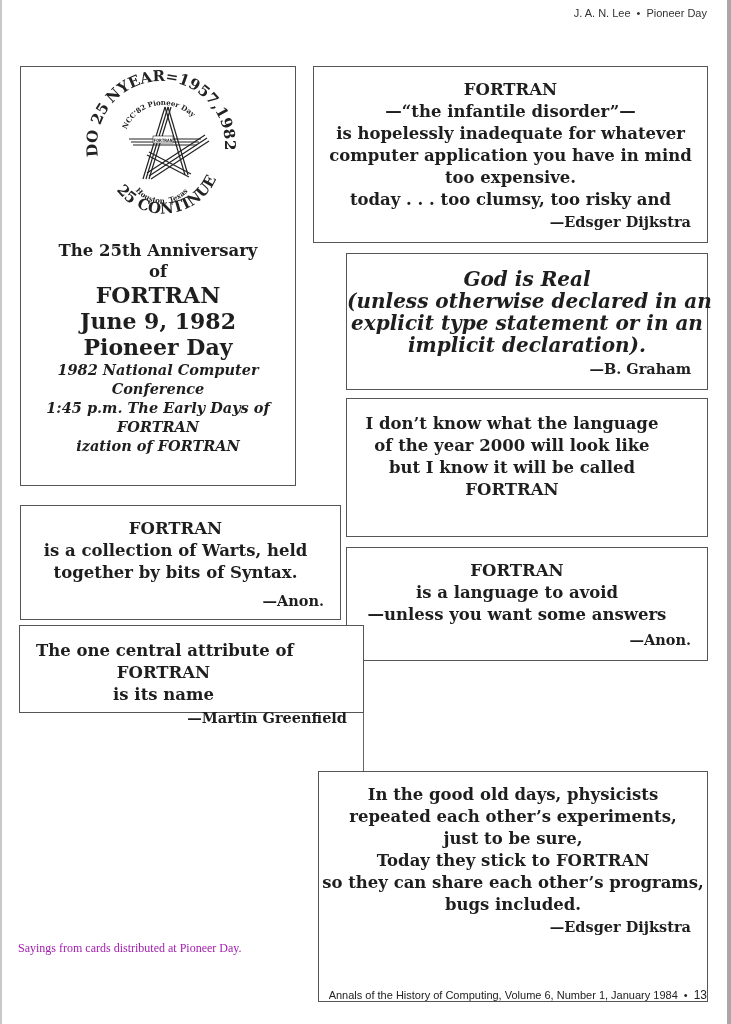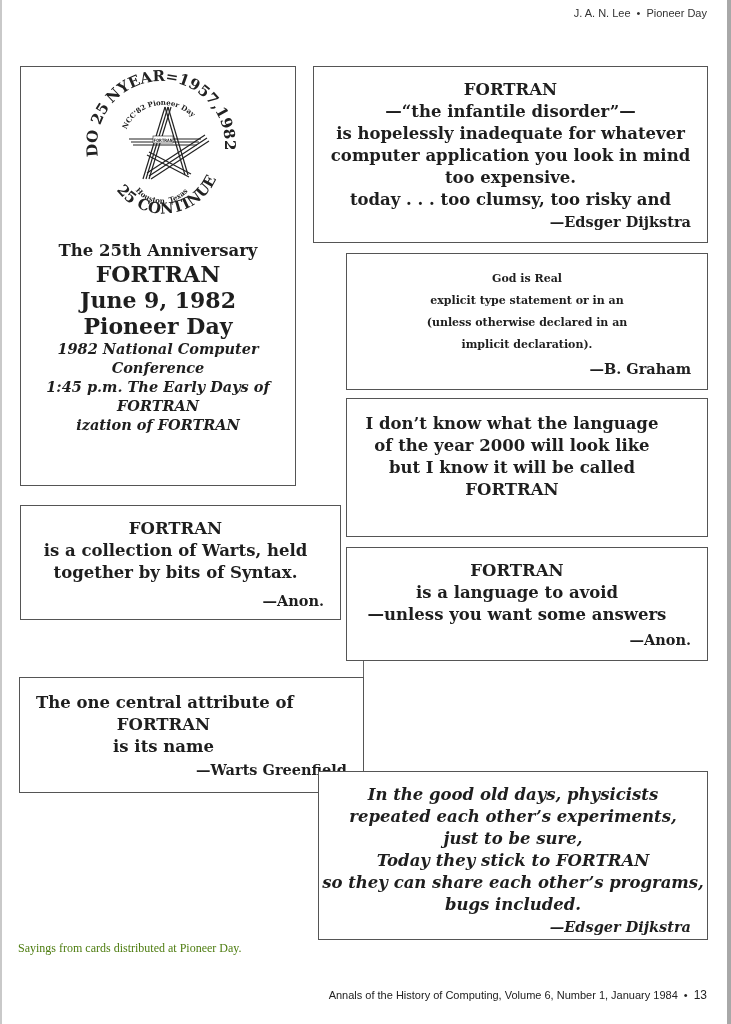--- a/index.html
+++ b/index.html
@@ -33,49 +33,49 @@
     .anniv { position: absolute; left: 0; right: 0; top: 173px; text-align: center; }
     .anniv .s1 { font-size: 16.5px; line-height: 21px; }
     .anniv .s2 { font-size: 22px; line-height: 26px; }
     .anniv .s3 { font-size: 14.5px; line-height: 19px; font-style: italic; }
 
     #card-dijkstra1 { left: 313px; top: 66px; width: 395px; height: 177px; }
     #card-dijkstra1 .lines { position: absolute; left: 0; right: 0; top: 12px; font-size: 16.5px; line-height: 22px; }
     #card-dijkstra1 .attr { top: 146px; font-size: 14.5px; }
 
     #card-graham { left: 346px; top: 253px; width: 362px; height: 137px; }
-    #card-graham .lines { position: absolute; left: 0; right: 0; top: 14px; font-size: 11px; line-height: 22px; }
+    #card-graham .lines { position: absolute; left: 0; right: 0; top: 14px; font-size: 20px; line-height: 22px; font-style: italic; }
     #card-graham .attr { top: 106px; font-size: 14.5px; }
 
     #card-hoare { left: 346px; top: 398px; width: 362px; height: 139px; }
     #card-hoare .lines { position: absolute; left: 0; right: 0; top: 14px; font-size: 16.5px; line-height: 22px; }
     #card-hoare .lines .line { padding-right: 30px; }
     #card-hoare .attr { top: 107px; font-size: 14.5px; margin-top: 44px; }
 
     #card-warts { left: 20px; top: 505px; width: 321px; height: 115px; }
     #card-warts .lines { position: absolute; left: 0; right: 0; top: 12px; font-size: 16.5px; line-height: 22px; }
     #card-warts .lines .line { padding-right: 10px; }
     #card-warts .attr { top: 86px; font-size: 14.5px; }
 
     #card-avoid { left: 346px; top: 547px; width: 362px; height: 114px; }
     #card-avoid .lines { position: absolute; left: 0; right: 0; top: 12px; font-size: 16.5px; line-height: 22px; }
     #card-avoid .lines .line { padding-right: 20px; }
     #card-avoid .attr { top: 83px; font-size: 14.5px; }
 
-    #card-greenfield { left: 19px; top: 677px; width: 345px; height: 116px; }
+    #card-greenfield { left: 19px; top: 625px; width: 345px; height: 88px; }
     #card-greenfield .lines { position: absolute; left: 0; right: 0; top: 14px; font-size: 16.5px; line-height: 22px; }
     #card-greenfield .attr { top: 83px; font-size: 14.5px; }
 
-    #card-dijkstra2 { left: 318px; top: 771px; width: 390px; height: 169px; font-style: italic; }
+    #card-dijkstra2 { left: 318px; top: 771px; width: 390px; height: 231px; }
     #card-dijkstra2 .lines { position: absolute; left: 0; right: 0; top: 12px; font-size: 16.5px; line-height: 22px; }
     #card-dijkstra2 .attr { top: 146px; font-size: 14.5px; }
 
     .caption {
       position: absolute; left: 18px; top: 941px;
-      font-family: "Liberation Serif", serif; font-size: 12px; color: #4d7c0f;
+      font-family: "Liberation Serif", serif; font-size: 12px; color: #a21caf;
     }
     .footer {
       position: absolute; top: 988px; right: 24px;
       font-family: "Liberation Sans", sans-serif; font-size: 11px; color: #222;
       white-space: nowrap;
     }
     .footer .dot { margin: 0 6px; }
     .footer .pg { font-size: 12px; margin-top: 36px; }
 
     
@@ -128,48 +128,49 @@
       <line x1="126" y1="69" x2="68" y2="107"></line>
       <line x1="128" y1="72" x2="70" y2="110"></line>
       <line x1="66" y1="86" x2="108" y2="108"></line>
       <line x1="68" y1="83" x2="110" y2="105"></line>
     </g>
     <rect x="72" y="67" width="20" height="7" fill="#fff" stroke="#222" stroke-width="0.6"></rect>
     <text x="82" y="73" text-anchor="middle" font-family="DejaVu Sans Mono, monospace" font-size="4.5" fill="#222">FORTRAN</text>
   </svg>
   <div class="anniv">
     <span class="line s1">The 25th Anniversary</span>
+    <span class="line s1">of</span>
     <span class="line s2">FORTRAN</span>
     <span class="line s2">June 9, 1982</span>
     <span class="line s2">Pioneer Day</span>
     <span class="line s3">1982 National Computer</span>
     <span class="line s3">Conference</span>
     <span class="line s3">1:45 p.m. The Early Days of</span>
     <span class="line s3">FORTRAN</span>
     <span class="line s3">ization of FORTRAN</span>
   </div>
 </div>
 
 <div class="card" id="card-dijkstra1">
   <div class="lines">
     <span class="line">FORTRAN</span>
     <span class="line">—“the infantile disorder”—</span>
     <span class="line">is hopelessly inadequate for whatever</span>
-    <span class="line">computer application you look in mind</span>
+    <span class="line">computer application you have in mind</span>
     <span class="line">too expensive.</span>
     <span class="line">today . . . too clumsy, too risky and</span>
   </div>
   <span class="attr">—Edsger Dijkstra</span>
 </div>
 
 <div class="card" id="card-graham">
   <div class="lines">
     <span class="line">God is Real</span>
+    <span class="line">(unless otherwise declared in an</span>
     <span class="line">explicit type statement or in an</span>
-    <span class="line">(unless otherwise declared in an</span>
     <span class="line">implicit declaration).</span>
   </div>
   <span class="attr">—B. Graham</span>
 </div>
 
 <div class="card" id="card-hoare">
   <div class="lines">
     <span class="line">I don’t know what the language</span>
     <span class="line">of the year 2000 will look like</span>
     <span class="line">but I know it will be called</span>
@@ -198,21 +199,21 @@
 
 <div class="rule" style="left:363px; top:661px; width:1px; height:110px;"></div>
 <div class="rule" style="left:318px; top:771px; width:1px; height:0px;"></div>
 
 <div class="card" id="card-greenfield">
   <div class="lines">
     <span class="line" style="text-align:left; padding-left:16px;">The one central attribute of</span>
     <span class="line" style="padding-right:56px;">FORTRAN</span>
     <span class="line" style="padding-right:56px;text-align:center;">is its name</span>
   </div>
-  <span class="attr">—Warts Greenfield</span>
+  <span class="attr">—Martin Greenfield</span>
 </div>
 
 <div class="card" id="card-dijkstra2">
   <div class="lines">
     <span class="line">In the good old days, physicists</span>
     <span class="line">repeated each other’s experiments,</span>
     <span class="line">just to be sure,</span>
     <span class="line">Today they stick to FORTRAN</span>
     <span class="line">so they can share each other’s programs,</span>
     <span class="line">bugs included.</span>

